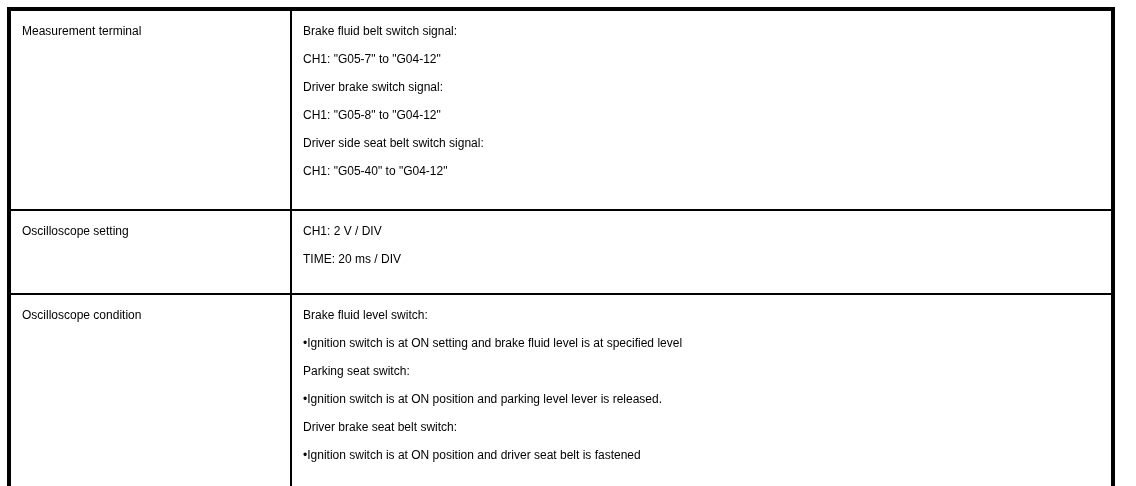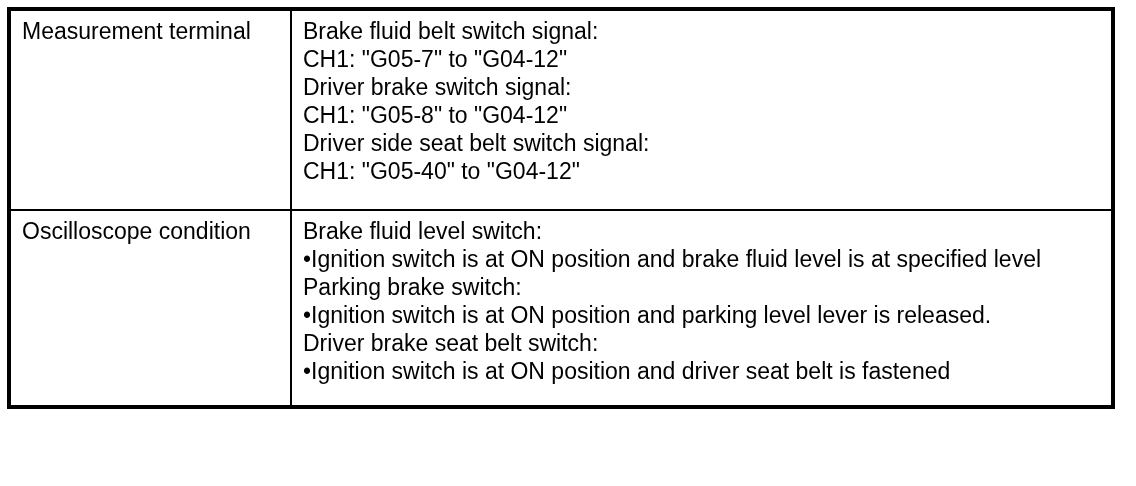--- a/index.html
+++ b/index.html
@@ -20,21 +20,21 @@
     top: 7px;
     width: 1104px;
     border-collapse: collapse;
     table-layout: fixed;
     border: 4px solid #000000;
   }
   .doc-table td {
     border: 2px solid #000000;
     vertical-align: top;
     padding: 6px 11px;
-    font-size: 23px;
+    font-size: 12px;
     line-height: 28px;
     overflow: hidden;
   }
   .doc-table col.c1 { width: 282px; }
   .doc-table col.c2 { width: 822px; }
   tr.r1 td { height: 186px; }
   tr.r2 td { height: 70px; }
   tr.r3 td { height: 182px; }
   .line { white-space: nowrap; }
 </style>
@@ -53,27 +53,36 @@
       </td>
       <td>
         <div class="line">Brake fluid belt switch signal:</div>
         <div class="line">CH1: "G05-7" to "G04-12"</div>
         <div class="line">Driver brake switch signal:</div>
         <div class="line">CH1: "G05-8" to "G04-12"</div>
         <div class="line">Driver side seat belt switch signal:</div>
         <div class="line">CH1: "G05-40" to "G04-12"</div>
       </td>
     </tr>
+    <tr class="r2">
+      <td>
+        <div class="line">Oscilloscope setting</div>
+      </td>
+      <td>
+        <div class="line">CH1: 2 V / DIV</div>
+        <div class="line">TIME: 20 ms / DIV</div>
+      </td>
+    </tr>
     <tr class="r3">
       <td>
         <div class="line">Oscilloscope condition</div>
       </td>
       <td>
         <div class="line">Brake fluid level switch:</div>
-        <div class="line">•Ignition switch is at ON position and brake fluid level is at specified level</div>
-        <div class="line">Parking brake switch:</div>
+        <div class="line">•Ignition switch is at ON setting and brake fluid level is at specified level</div>
+        <div class="line">Parking seat switch:</div>
         <div class="line">•Ignition switch is at ON position and parking level lever is released.</div>
         <div class="line">Driver brake seat belt switch:</div>
         <div class="line">•Ignition switch is at ON position and driver seat belt is fastened</div>
       </td>
     </tr>
   </tbody>
 </table>
 
 </body></html>

